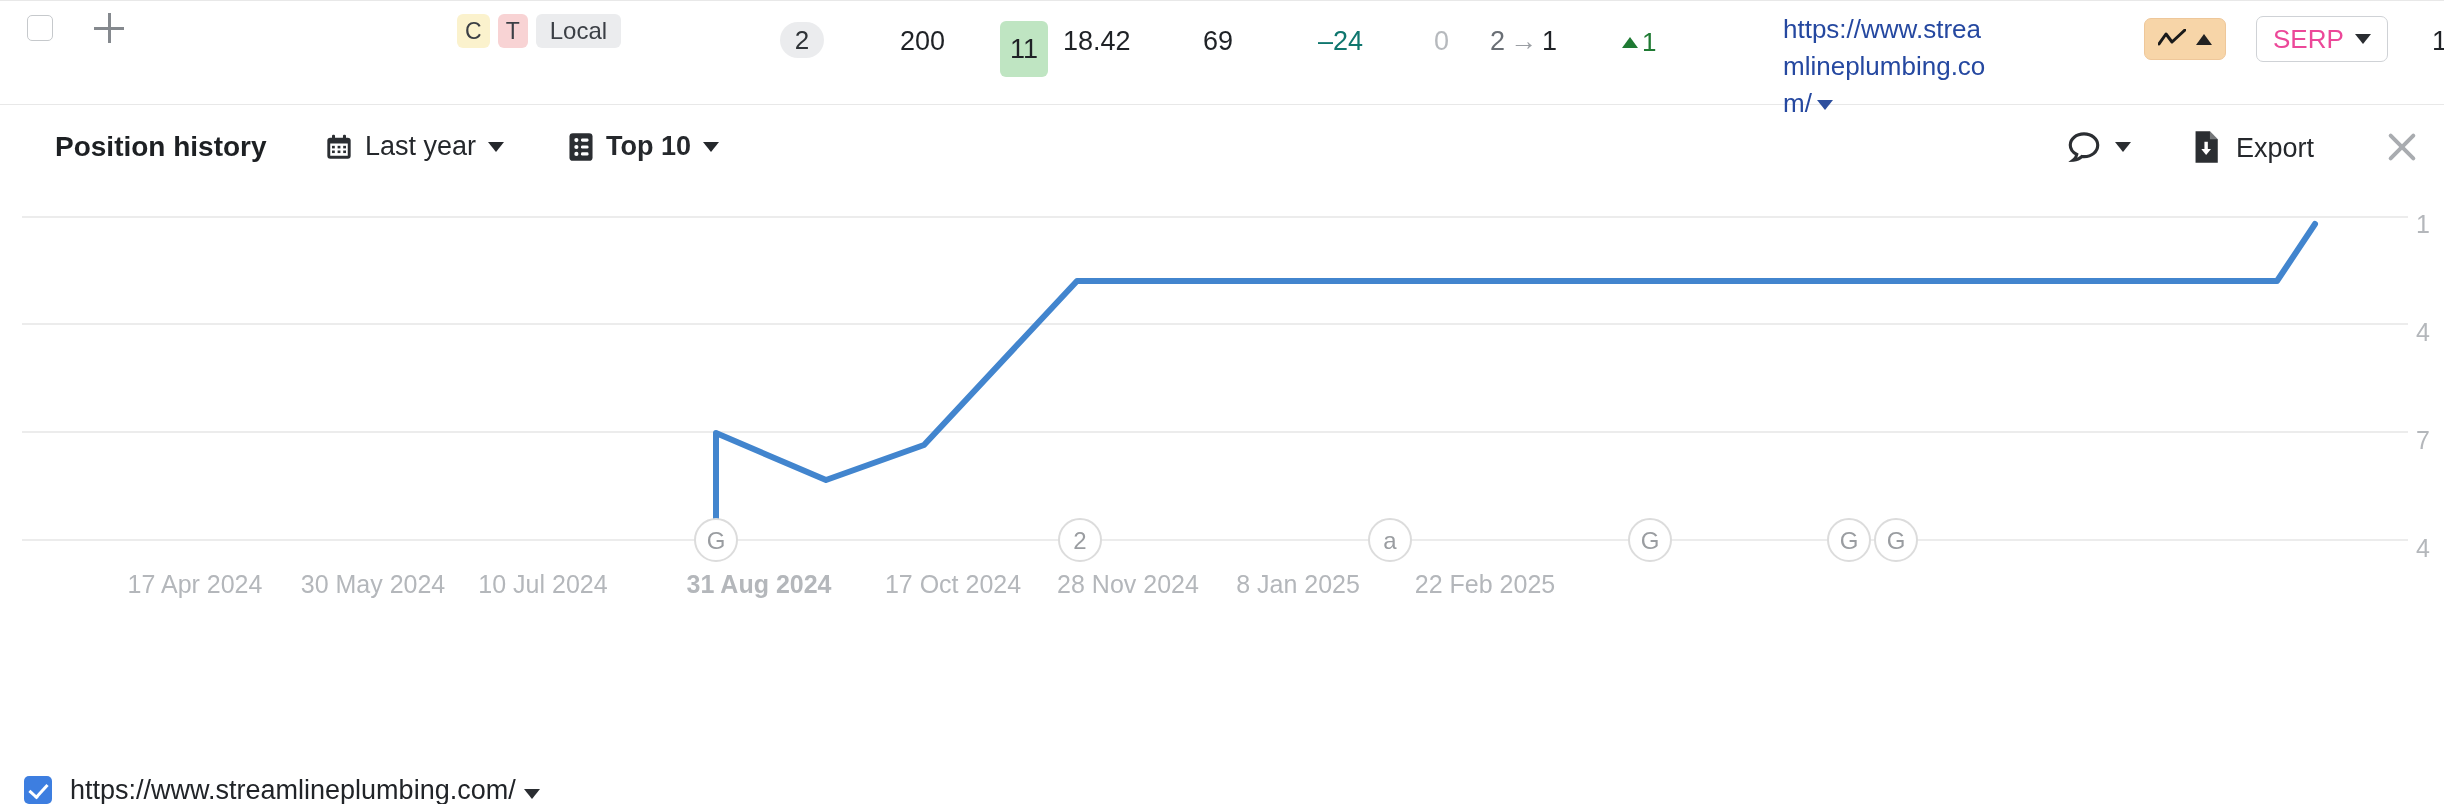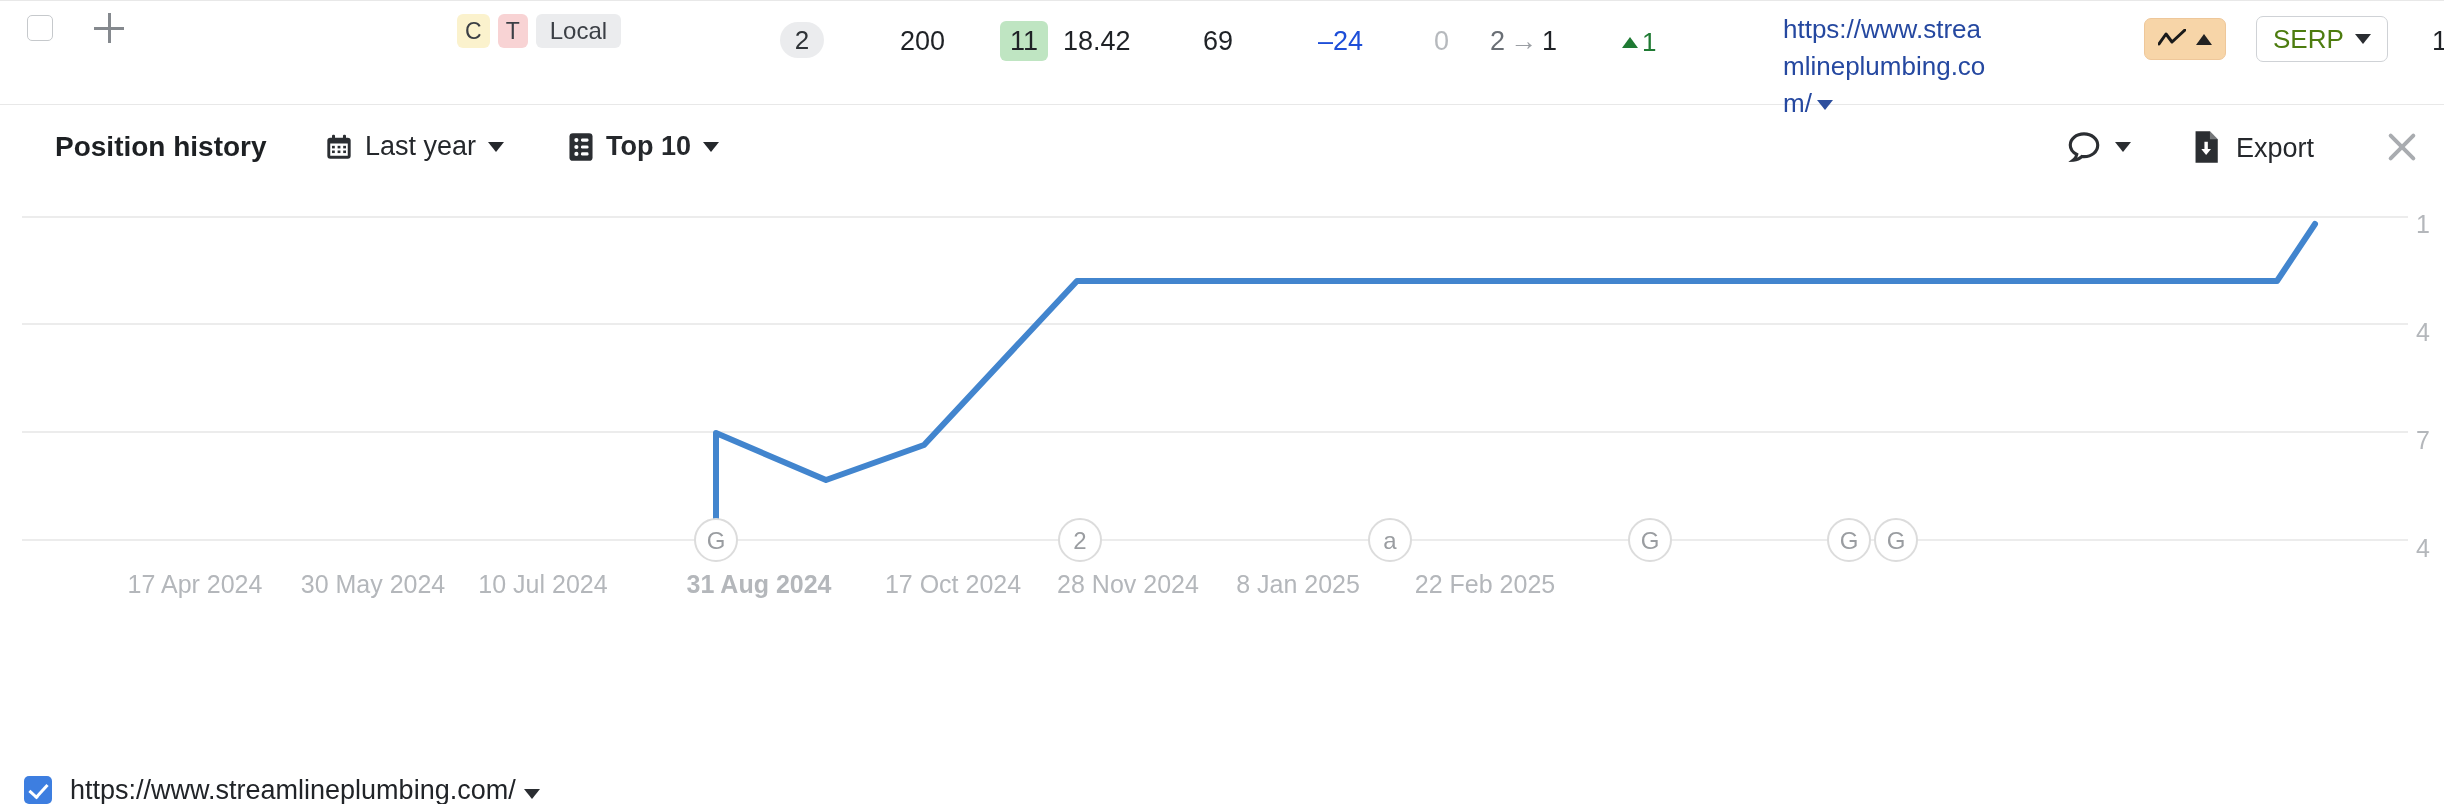--- a/index.html
+++ b/index.html
@@ -51,25 +51,25 @@
 
   .pill-grey {
     display: inline-flex; align-items: center; justify-content: center;
     min-width: 44px; height: 36px; padding: 0 13px;
     border-radius: 18px; background: #ebecee;
     font-size: 26px; color: #2f3337;
   }
   .num { font-size: 27px; color: #1f2226; white-space: nowrap; }
   .num-green-box {
     display: inline-flex; align-items: center; justify-content: center;
-    min-width: 44px; height: 40px; padding: 0 10px;
+    min-width: 44px; height: 56px; padding: 0 10px;
     background: #bfe5c2; border-radius: 6px;
     font-size: 27px; color: #1f2226;
   }
-  .num-red   { font-size: 27px; color: #1d4ed8; white-space: nowrap; }
+  .num-red   { font-size: 27px; color: #0f766e; white-space: nowrap; }
   .num-muted { font-size: 27px; color: #b6b9bd; }
   .posdelta  { font-size: 27px; color: #6a6f75; white-space: nowrap; }
   .posdelta .to { color: #1f2226; }
   .posdelta .arrow { color: #9a9ea3; padding: 0 5px; }
   .green-up { font-size: 26px; color: #1f7a33; white-space: nowrap; display: flex; align-items: center; gap: 4px;}
   .green-up .tri {
     width: 0; height: 0;
     border-left: 8px solid transparent; border-right: 8px solid transparent;
     border-bottom: 11px solid #1f7a33;
   }
@@ -91,21 +91,21 @@
   }
   .btn-chart .tri-up {
     width: 0; height: 0;
     border-left: 8px solid transparent; border-right: 8px solid transparent;
     border-bottom: 11px solid #222;
   }
   .btn-serp {
     display: inline-flex; align-items: center; gap: 11px;
     height: 46px; padding: 0 16px;
     border: 1px solid #cfd2d6; border-radius: 7px; background: #fff;
-    font-size: 26px; color: #4d7c0f;
+    font-size: 26px; color: #ec4899;
   }
   .caret-dark {
     width: 0; height: 0;
     border-left: 8px solid transparent; border-right: 8px solid transparent;
     border-top: 10px solid #2a2d31;
   }
 
   
   .toolbar {
     position: relative; height: 83px;

